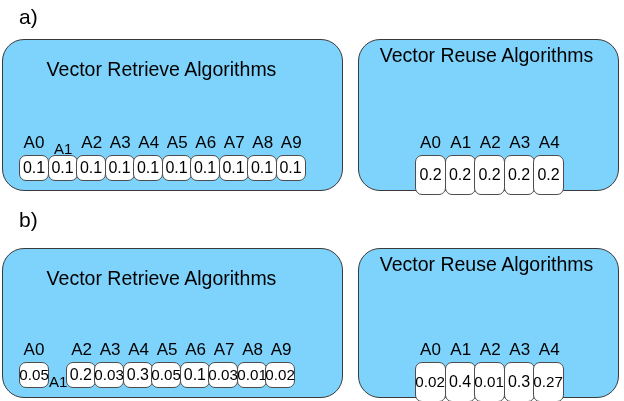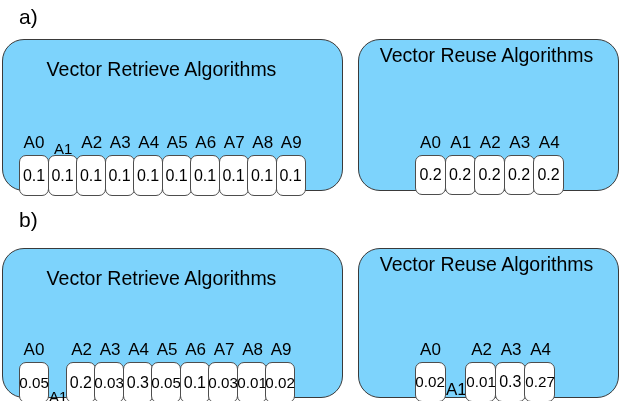--- a/index.html
+++ b/index.html
@@ -102,21 +102,21 @@
     border-radius: 7px;
     background: #ffffff;
     display: flex;
     align-items: center;
     justify-content: center;
     font-size: 16px;
     line-height: 16px;
     white-space: nowrap;
     overflow: visible;
   }
-  .vector.wide  .vcell { width: 30px; height: 41px; }
+  .vector.wide  .vcell { width: 30px; height: 26px; }
   .vector.short .vcell { width: 31px; height: 40px; }
 
   .vector.wide  .vcell-wrap + .vcell-wrap .vcell { margin-left: -1.5px; }
   .vector.short .vcell-wrap + .vcell-wrap .vcell { margin-left: -1.5px; }
 
   
   .vcell .vval { display: block; }
   .vcell .vval.long { font-size: 15.5px; transform: scaleX(0.98); }
 </style>
 </head>
@@ -304,20 +304,23 @@
     <div class="vector short">
 
       <div class="vcell-wrap">
         <div class="vlabel">A0</div>
         <div class="vcell">
             <span class="vval long">0.02</span>
           </div>
       </div>
       <div class="vcell-wrap">
         <div class="vlabel">A1</div>
+        <div class="vcell">
+            <span class="vval">0.4</span>
+          </div>
       </div>
       <div class="vcell-wrap">
         <div class="vlabel">A2</div>
         <div class="vcell">
             <span class="vval long">0.01</span>
           </div>
       </div>
       <div class="vcell-wrap">
         <div class="vlabel">A3</div>
         <div class="vcell">

